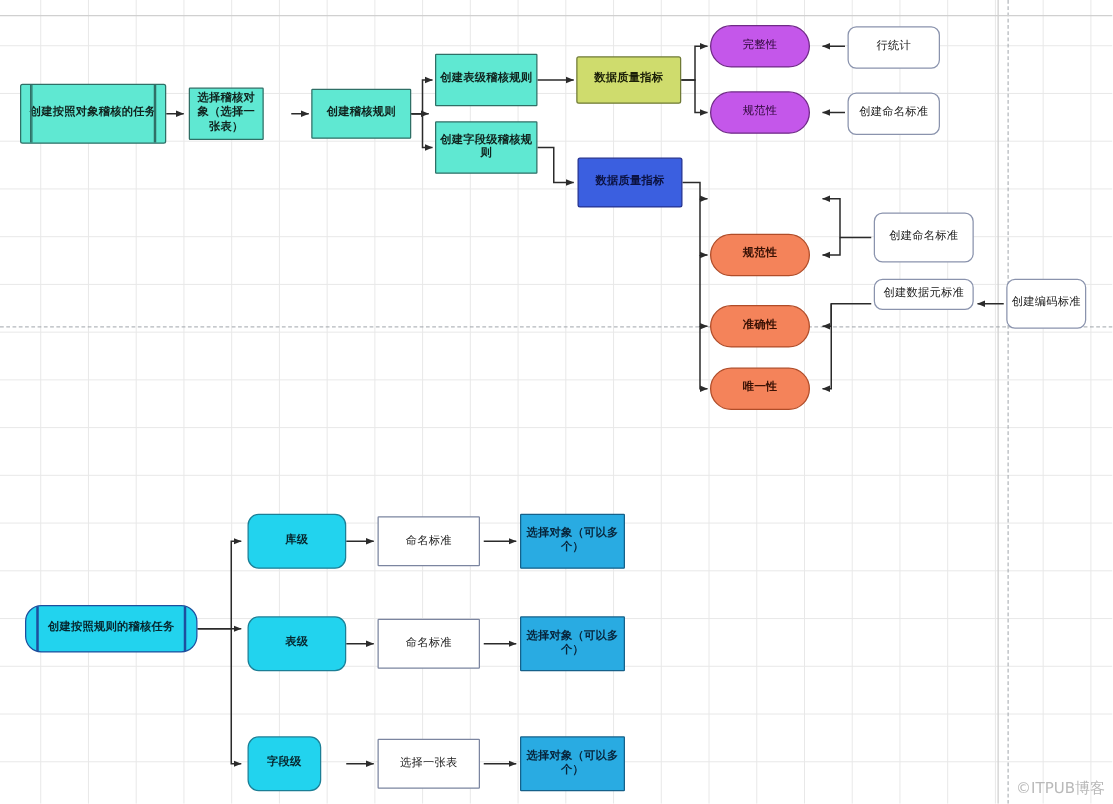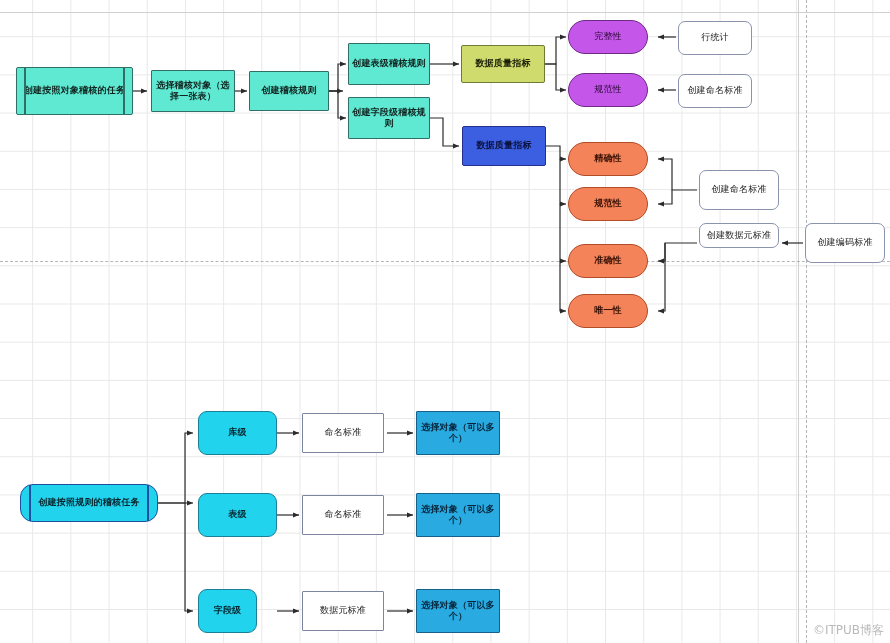--- a/index.html
+++ b/index.html
@@ -224,21 +224,21 @@
       <path d="M387,433 L413,433" marker-end="url(#ah)"></path>
       <path d="M387,515 L413,515" marker-end="url(#ah)"></path>
       <path d="M387,611 L413,611" marker-end="url(#ah)"></path>
     </g>
   </svg>
 
   <div class="node n-subproc" style="left:16px;top:67px;width:117px;height:48px;">
     <span>创建按照对象稽核的任务</span>
   </div>
 
-  <div class="node n-teal" style="left:151px;top:70px;width:84px;height:42px;">
+  <div class="node n-teal" style="left:151px;top:70px;width:60px;height:42px;">
     <span>选择稽核对象（选择一张表）</span>
   </div>
 
   <div class="node n-teal" style="left:249px;top:71px;width:80px;height:40px;">
     <span>创建稽核规则</span>
   </div>
 
   <div class="node n-teal" style="left:348px;top:43px;width:82px;height:42px;">
     <span>创建表级稽核规则</span>
   </div>
@@ -255,23 +255,20 @@
     <span>数据质量指标</span>
   </div>
 
   <div class="node n-purple" style="left:568px;top:20px;width:80px;height:34px;">
     <span>完整性</span>
   </div>
   <div class="node n-purple" style="left:568px;top:73px;width:80px;height:34px;">
     <span>规范性</span>
   </div>
 
-  <div class="node n-orange" style="left:568px;top:142px;width:80px;height:34px;">
-    <span>精确性</span>
-  </div>
   <div class="node n-orange" style="left:568px;top:187px;width:80px;height:34px;">
     <span>规范性</span>
   </div>
   <div class="node n-orange" style="left:568px;top:244px;width:80px;height:34px;">
     <span>准确性</span>
   </div>
   <div class="node n-orange" style="left:568px;top:294px;width:80px;height:34px;">
     <span>唯一性</span>
   </div>
 
@@ -282,21 +279,21 @@
     <span>创建命名标准</span>
   </div>
 
   <div class="node n-white" style="left:699px;top:170px;width:80px;height:40px;">
     <span>创建命名标准</span>
   </div>
   <div class="node n-white" style="left:699px;top:223px;width:80px;height:25px;">
     <span>创建数据元标准</span>
   </div>
 
-  <div class="node n-white" style="left:805px;top:223px;width:80px;height:40px;">
+  <div class="node n-white" style="left:805px;top:223px;width:64px;height:40px;">
     <span>创建编码标准</span>
   </div>
 
   <div class="node n-cyansub" style="left:20px;top:484px;width:138px;height:38px;">
     <span>创建按照规则的稽核任务</span>
   </div>
 
   <div class="node n-cyan" style="left:198px;top:411px;width:79px;height:44px;">
     <span>库级</span>
   </div>
@@ -307,21 +304,21 @@
     <span>字段级</span>
   </div>
 
   <div class="node n-whitesq" style="left:302px;top:413px;width:82px;height:40px;">
     <span>命名标准</span>
   </div>
   <div class="node n-whitesq" style="left:302px;top:495px;width:82px;height:40px;">
     <span>命名标准</span>
   </div>
   <div class="node n-whitesq" style="left:302px;top:591px;width:82px;height:40px;">
-    <span>数据元标准</span>
+    <span>选择一张表</span>
   </div>
 
   <div class="node n-brightblue" style="left:416px;top:411px;width:84px;height:44px;">
     <span>选择对象（可以多个）</span>
   </div>
   <div class="node n-brightblue" style="left:416px;top:493px;width:84px;height:44px;">
     <span>选择对象（可以多个）</span>
   </div>
   <div class="node n-brightblue" style="left:416px;top:589px;width:84px;height:44px;">
     <span>选择对象（可以多个）</span>

